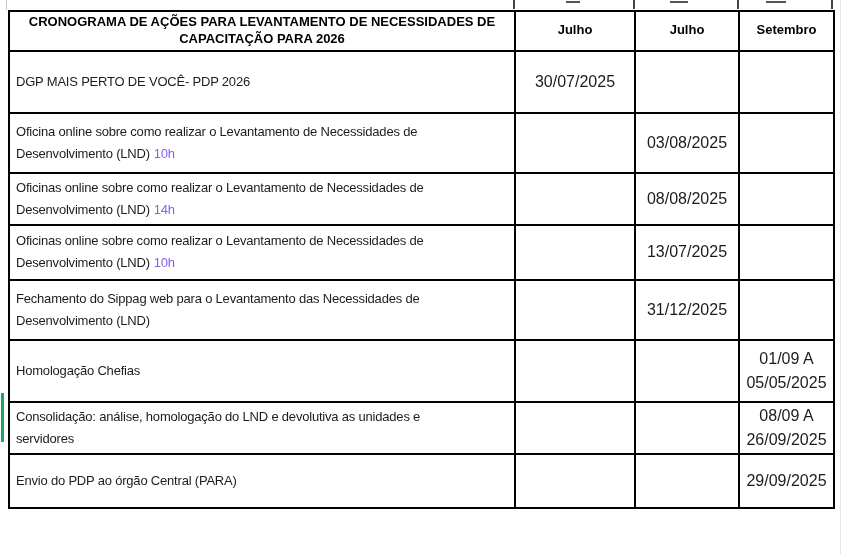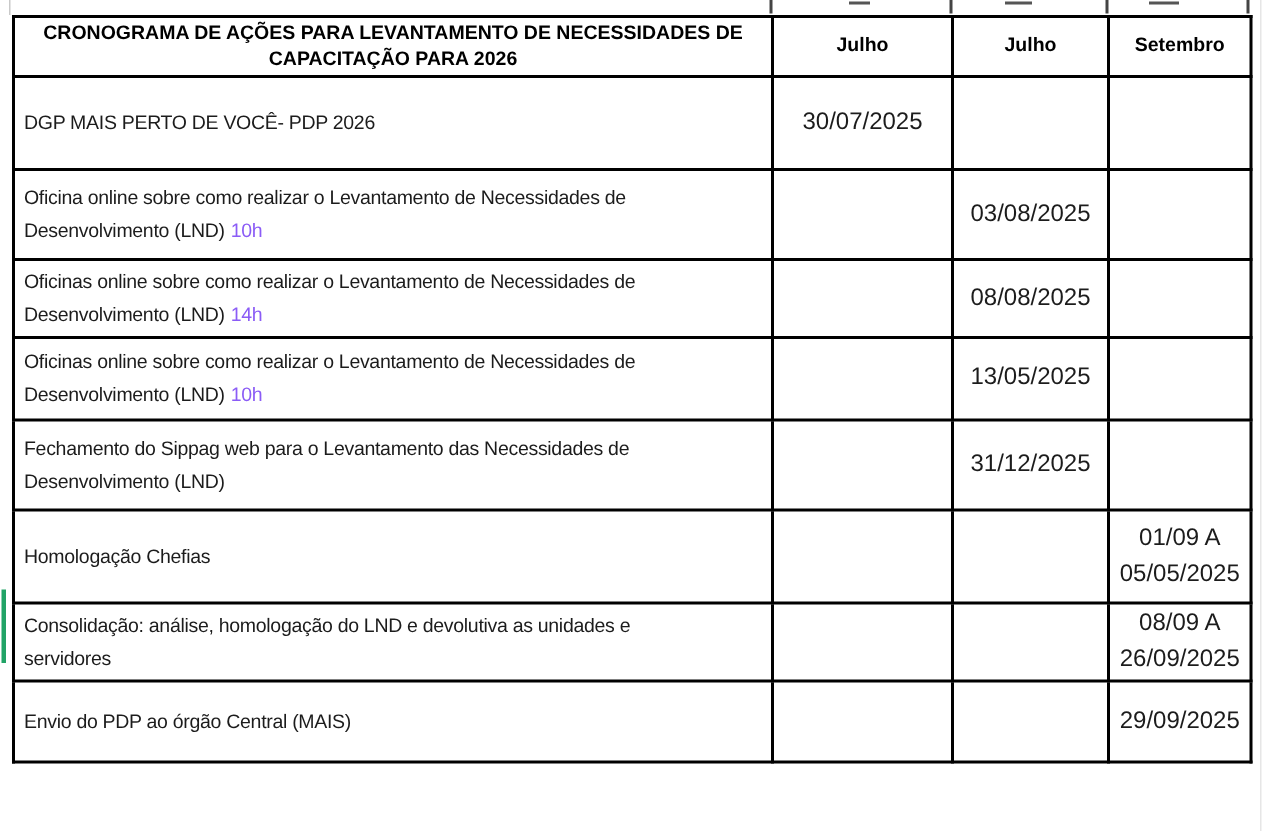--- a/index.html
+++ b/index.html
@@ -89,21 +89,21 @@
           <td class="act"><span>Oficinas online sobre como realizar o Levantamento de Necessidades de
 Desenvolvimento (LND)</span><span class="hl">14h</span></td>
           <td class="date"></td>
           <td class="date">08/08/2025</td>
           <td class="date"></td>
         </tr>
         <tr style="height: 55px;">
           <td class="act"><span>Oficinas online sobre como realizar o Levantamento de Necessidades de
 Desenvolvimento (LND)</span><span class="hl">10h</span></td>
           <td class="date"></td>
-          <td class="date">13/05/2025</td>
+          <td class="date">13/07/2025</td>
           <td class="date"></td>
         </tr>
         <tr style="height: 60px;">
           <td class="act"><span>Fechamento do Sippag web para o Levantamento das Necessidades de
 Desenvolvimento (LND)</span><span class="hl"></span></td>
           <td class="date"></td>
           <td class="date">31/12/2025</td>
           <td class="date"></td>
         </tr>
         <tr style="height: 62px;">
@@ -115,21 +115,21 @@
         </tr>
         <tr style="height: 40px;">
           <td class="act"><span>Consolidação: análise, homologação do LND e devolutiva as unidades e
 servidores</span><span class="hl"></span></td>
           <td class="date"></td>
           <td class="date"></td>
           <td class="date">08/09 A
 26/09/2025</td>
         </tr>
         <tr style="height: 54px;">
-          <td class="act"><span>Envio do PDP ao órgão Central (MAIS)</span><span class="hl"></span></td>
+          <td class="act"><span>Envio do PDP ao órgão Central (PARA)</span><span class="hl"></span></td>
           <td class="date"></td>
           <td class="date"></td>
           <td class="date">29/09/2025</td>
         </tr>
       </tbody>
   </table>
 </div>
 
 <div class="accent"></div>
 

